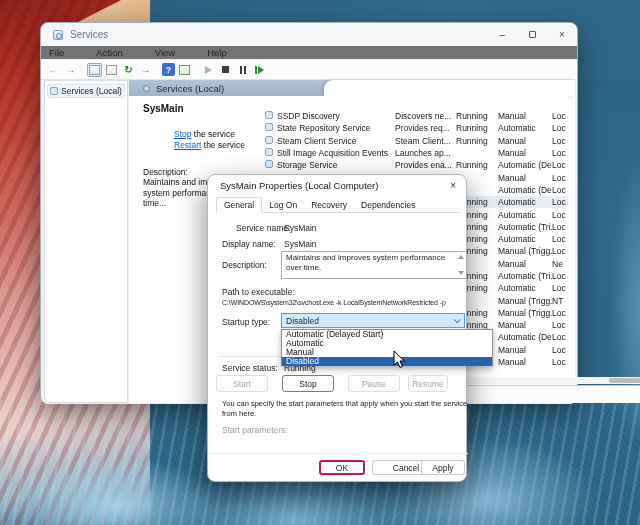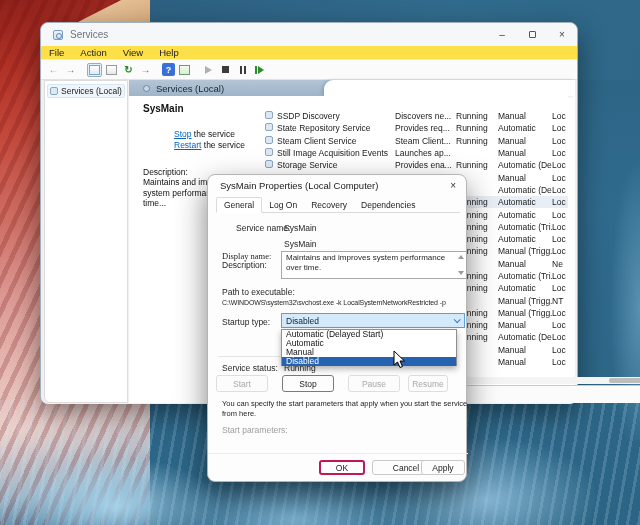--- a/index.html
+++ b/index.html
@@ -35,22 +35,22 @@
   .app-icon { width:10px; height:10px; margin-left:12px; border:1px solid #7d9cc0; border-radius:2px;
     background:linear-gradient(#eaf3fb,#cfe2f2); position:relative; }
   .app-icon::after { content:""; position:absolute; left:2px; top:2px; width:4px; height:4px;
     border:1px solid #5f86b4; border-radius:50%; }
   .title-text { font-size:10px; color:#6b7480; margin-left:7px; }
   .win-controls { margin-left:auto; display:flex; align-items:center; height:100%; }
   .wc { width:30px; height:100%; display:flex; align-items:center; justify-content:center;
     font-size:10px; color:#444; }
   .wc-max i { display:block; width:7px; height:7px; border:1px solid #555; border-radius:1px; }
 
-  .menubar { position:absolute; left:0; top:23px; width:100%; height:14px; background:#fde047;
-    display:flex; align-items:center; border-bottom:1px solid #ececec; }
+  .menubar { position:absolute; left:0; top:23px; width:100%; height:14px; background:#737373;
+    display:flex; align-items:center; border-bottom:1px solid #ececec;gap:16px; }
   .menu-item { font-size:9.5px; color:#222; padding:0 8px; }
 
   .toolbar { position:absolute; left:0; top:37px; width:100%; height:20px; background:#fbfbfb;
     border-bottom:1px solid #e2e2e2; display:flex; align-items:center; padding-left:5px; }
   .tbi { width:15px; height:14px; display:flex; align-items:center; justify-content:center;
     margin-right:2px; position:relative; font-size:10px; }
   .tbi.gap { margin-left:7px; }
   .tb-back::before { content:"\2190"; color:#8fa6b4; font-weight:bold; }
   .tb-forward::before { content:"\2192"; color:#3f9e3f; font-weight:bold; }
   .tb-console-pressed { border:1px solid #8cb0cc; background:#e3f1fa; border-radius:2px; }
@@ -155,21 +155,21 @@
 
   .path-text { position:absolute; left:14px; top:124px; font-size:7px; letter-spacing:-0.1px;
     color:#1f1f1f; white-space:nowrap; }
 
   .combo { position:absolute; left:73px; top:138px; width:184px; height:15px;
     background:#d4e9fa; border:1px solid #5c9fd6; display:flex; align-items:center; }
   .combo-value { font-size:8.5px; color:#123; margin-left:4px; }
   .combo-chevron { margin-left:auto; margin-right:5px; width:5px; height:5px;
     border-right:1px solid #2f7fd0; border-bottom:1px solid #2f7fd0; transform:rotate(45deg) translateY(-1px); }
 
-  .ddlist { position:absolute; left:73px; top:154px; width:176px; height:37px; background:#fff;
+  .ddlist { position:absolute; left:73px; top:154px; width:212px; height:37px; background:#fff;
     border:1px solid #8f8f8f; box-shadow:0 3px 6px rgba(0,0,0,.3); z-index:5; }
   .ddopt { height:9px; line-height:9px; font-size:8.5px; color:#111; padding-left:4px;
     white-space:nowrap; overflow:hidden; }
   .ddopt.selected { background:#2563b0; color:#fff; }
 
   .sep-line { position:absolute; left:10px; top:181px; width:240px; height:1px; background:#e4e4e4; }
 
   .btn { position:absolute; height:17px; font-size:8.5px; color:#222; background:#fdfdfd;
     border:1px solid #c9c9c9; border-radius:3px; display:flex; align-items:center; justify-content:center; }
   .btn.primaryish { border-color:#7a7a7a; }
@@ -473,21 +473,21 @@
 
     <div class="dtab active">General</div>
         <div class="dtab">Log On</div>
         <div class="dtab">Recovery</div>
         <div class="dtab">Dependencies</div>
       </div>
 
     <div class="fld-label" style="left:28px; top:48px;">Service name:</div>
     <div class="fld-value" style="left:76px; top:48px;">SysMain</div>
 
-    <div class="fld-label" style="left:14px; top:76px;font-family:Liberation Serif, serif;">Display name:</div>
+    <div class="fld-label" style="left:14px; top:64px;">Display name:</div>
     <div class="fld-value" style="left:76px; top:64px;">SysMain</div>
 
     <div class="fld-label" style="left:14px; top:85px;">Description:</div>
     <div class="desc-box">
       <div class="txt">Maintains and improves system performance over time.</div>
       <div class="mini-scroll">
         <div class="mini-up"></div>
         <div class="mini-down"></div>
       </div>
     </div>

